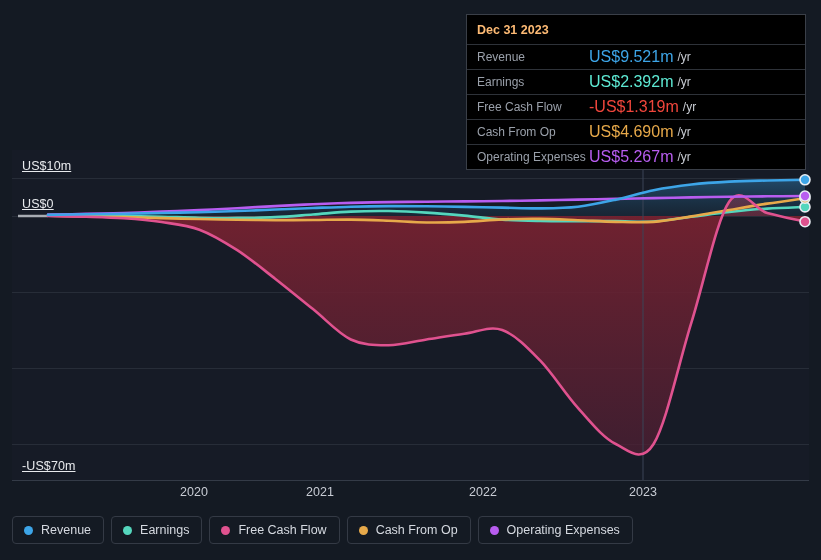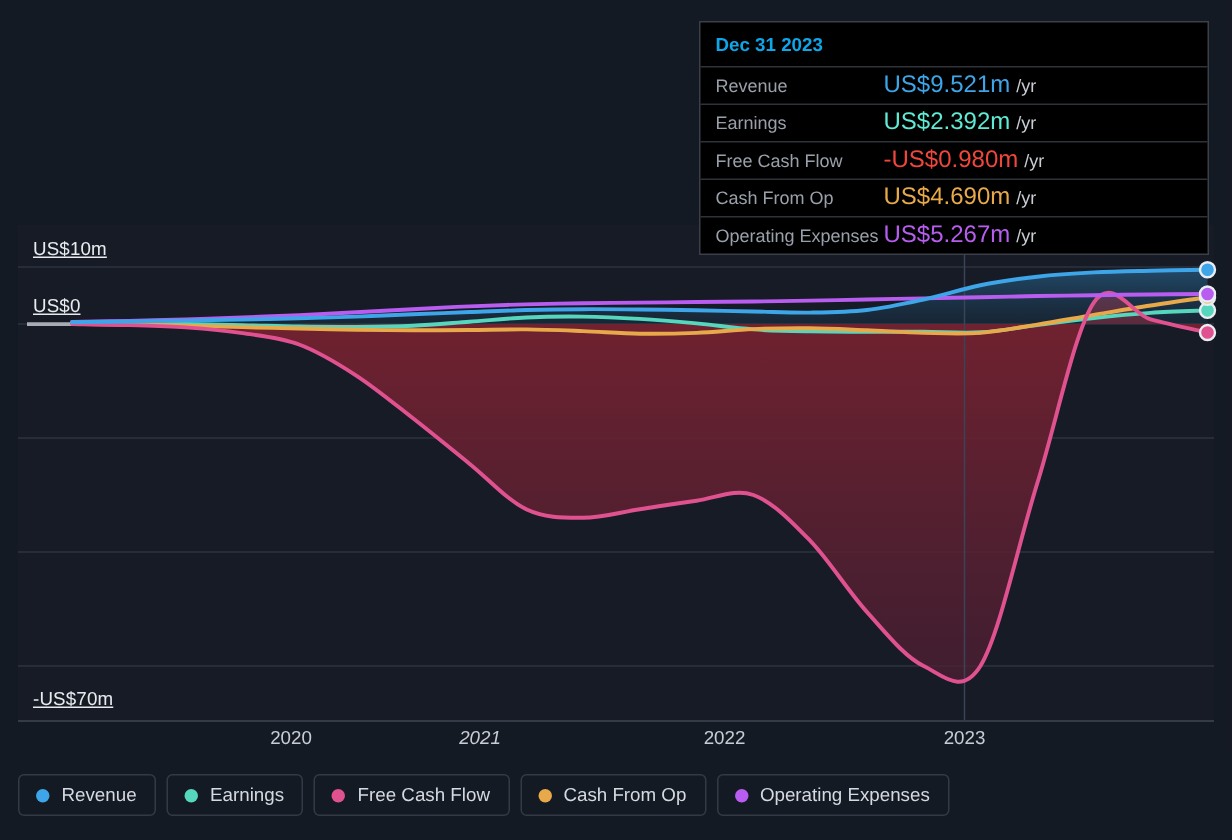--- a/index.html
+++ b/index.html
@@ -38,21 +38,21 @@
     position:absolute;
     left:466px;top:14px;
     width:340px;
     background:#000;
     border:1px solid #3a3f48;
     box-sizing:border-box;
     padding:0;
     z-index:40;
   }
   .tt-title{
-    color:#0ea5e9;
+    color:#fdba74;
     font-size:12.5px;
     font-weight:bold;
     padding:8px 10px 7px 10px;
   }
   .tt-row{
     display:flex;
     align-items:center;
     border-top:1px solid #2e3239;
     padding:3px 10px 3px 10px;
     min-height:16px;
@@ -162,21 +162,21 @@
     <g id="xaxisline">
         <line x1="12" y1="480.5" x2="809" y2="480.5" stroke="#343b47" stroke-width="1" shape-rendering="crispEdges"></line>
       </g>
   </svg>
 
   <div class="y-label" id="ylab0" style="left:22px;top:159px;">US$10m</div>
   <div class="y-label" id="ylab1" style="left:22px;top:197px;">US$0</div>
   <div class="y-label" id="ylab2" style="left:22px;top:459px;">-US$70m</div>
 
   <div class="x-label" style="left:157px;top:485px;margin-left:37px;">2020</div>
-  <div class="x-label" style="left:320px;top:485px;font-style:italic;">2021</div>
+  <div class="x-label" style="left:320px;top:485px;">2021</div>
   <div class="x-label" style="left:483px;top:485px;">2022</div>
   <div class="x-label" style="left:643px;top:485px;">2023</div>
 
   <div class="tooltip">
     <div class="tt-title">Dec 31 2023</div>
 
     <div class="tt-row">
       <span class="tt-k">Revenue</span>
       <span class="tt-v" style="color:#3da5e8">US$9.521m</span>
       <span class="tt-u">/yr</span>
@@ -184,21 +184,21 @@
 
     <div class="tt-row">
       <span class="tt-k">Earnings</span>
       <span class="tt-v" style="color:#5eead4">US$2.392m</span>
       <span class="tt-u">/yr</span>
     </div>
 
 
     <div class="tt-row">
       <span class="tt-k">Free Cash Flow</span>
-      <span class="tt-v" style="color:#f0463c">-US$0.980m</span>
+      <span class="tt-v" style="color:#f0463c">-US$1.319m</span>
       <span class="tt-u">/yr</span>
     </div>
 
     <div class="tt-row">
       <span class="tt-k">Cash From Op</span>
       <span class="tt-v" style="color:#e7a94a">US$4.690m</span>
       <span class="tt-u">/yr</span>
     </div>
 
     <div class="tt-row">

